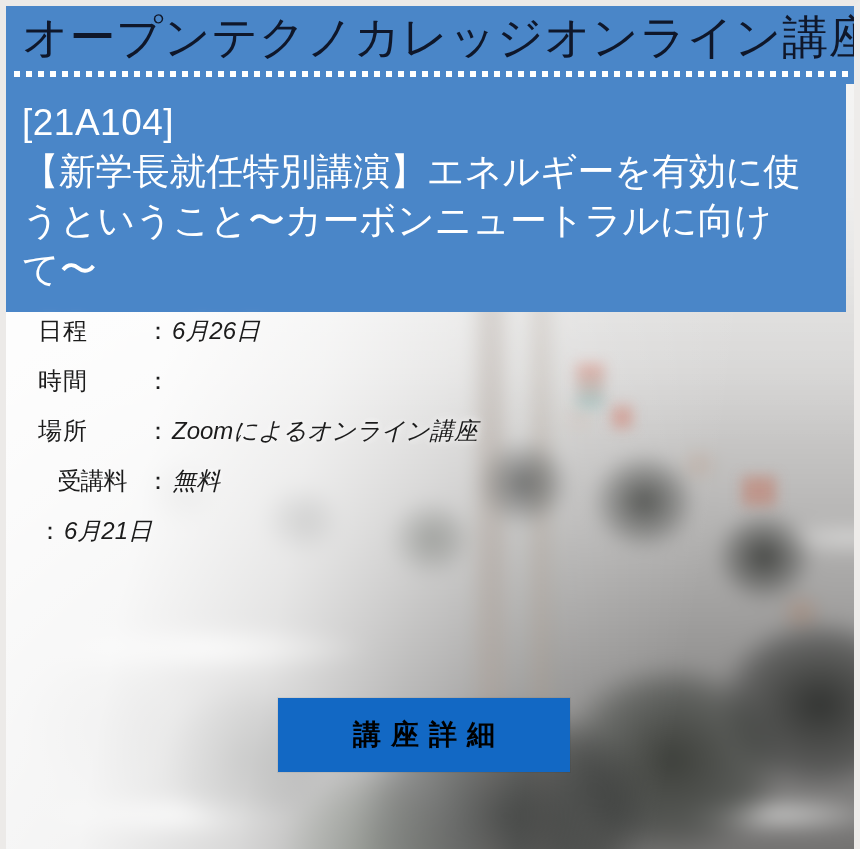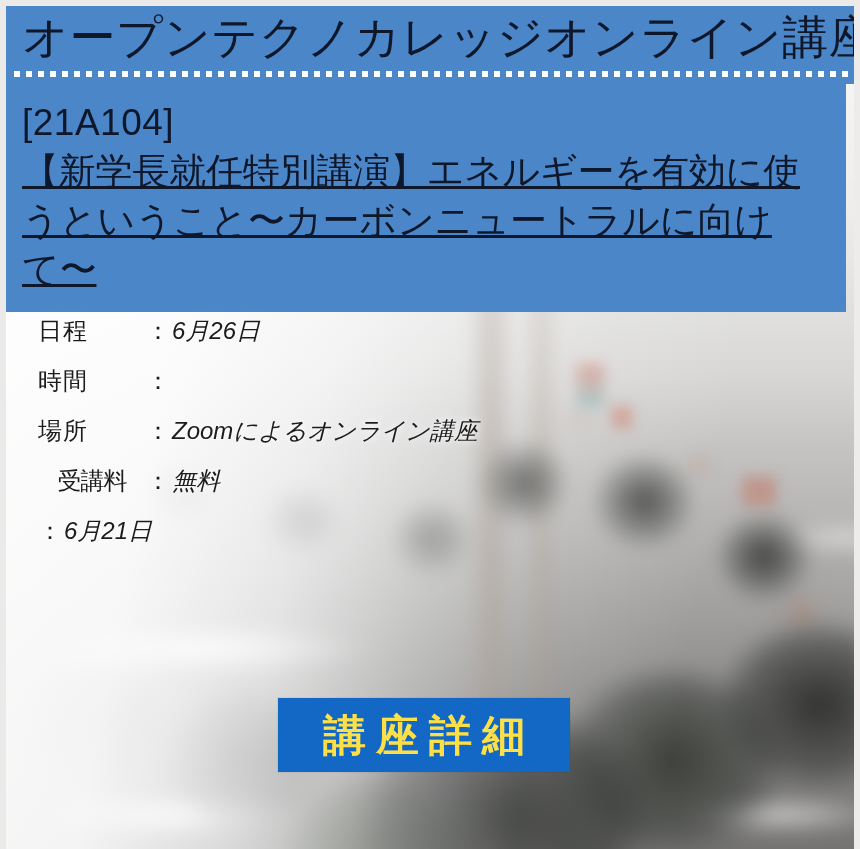--- a/index.html
+++ b/index.html
@@ -143,31 +143,30 @@
     position: absolute;
     left: 6px;
     top: 84px;
     width: 840px;
     height: 228px;
     background: #4a86c8;
     z-index: 10;
     padding: 14px 10px 0 16px;
   }
   .title-code {
-    color: #0f172a;
+    color: #ffffff;
     font-size: 37px;
     line-height: 49px;
     letter-spacing: .5px;
   }
   .title-name {
-    color: #0f172a;
+    color: #ffffff;
     font-size: 37px;
     line-height: 49px;
     letter-spacing: -0.2px;
-    text-decoration: underline;
   }
 
   
   .details {
     position: absolute;
     left: 38px;
     top: 306px;
     z-index: 12;
   }
   .detail-row {
@@ -199,22 +198,22 @@
     background: #1268c4;
     border: none;
     cursor: pointer;
     z-index: 14;
     display: flex;
     align-items: center;
     justify-content: center;
     box-shadow: 0 0 0 1px rgba(0,0,0,.05);
   }
   .cta-label {
-    color: #fde047;
-    font-size: 43px;
+    color: #000000;
+    font-size: 28px;
     font-weight: bold;
     letter-spacing: 10px;
     text-indent: 10px;
     line-height: 1;
   }
 </style>
 </head>
 <body>
 
 <div class="card">

